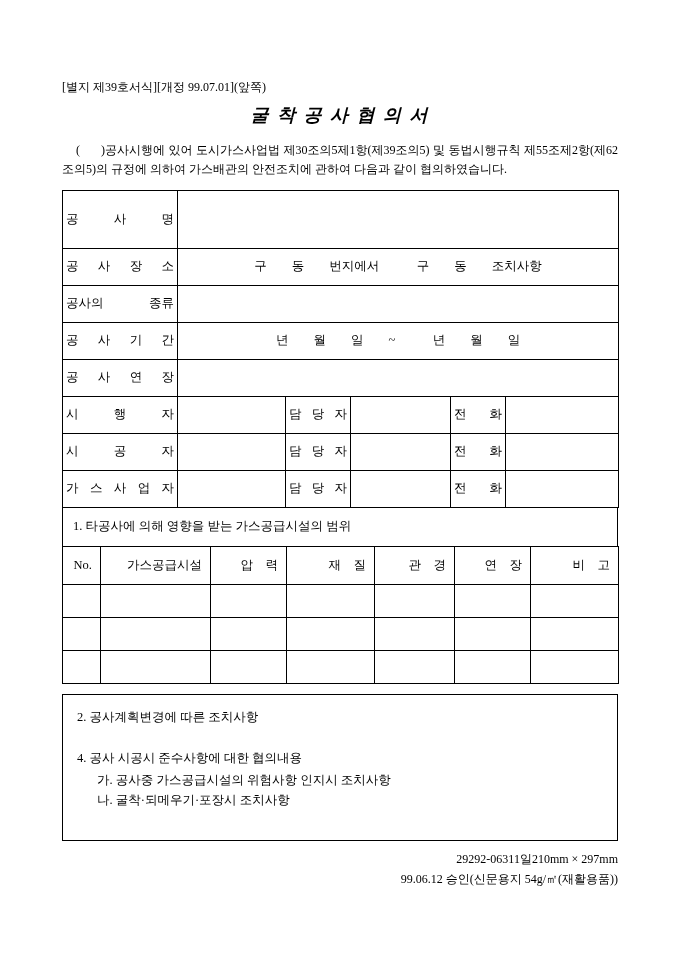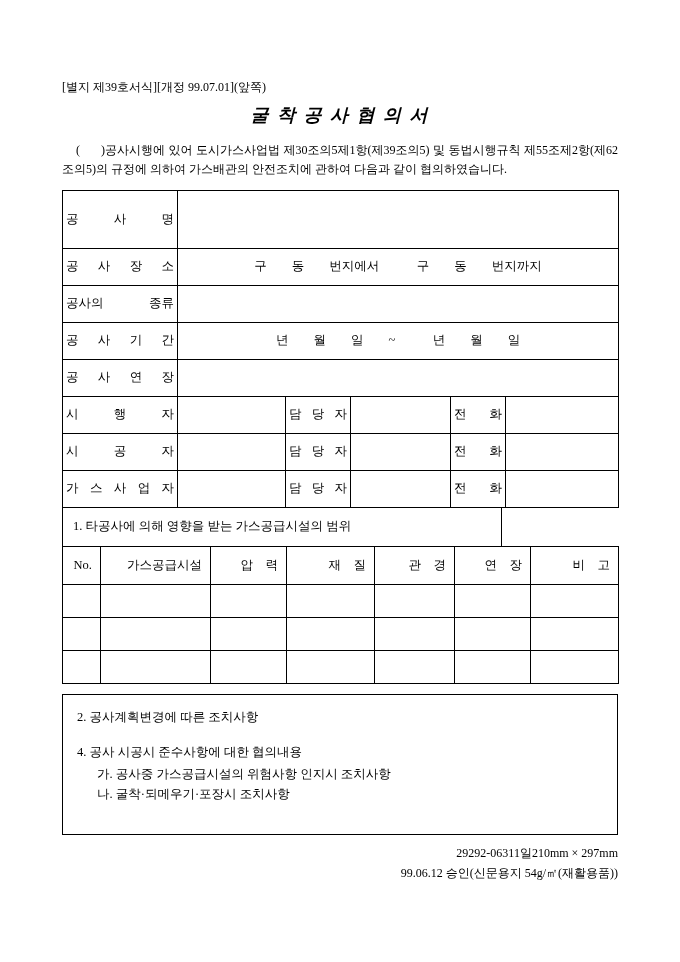--- a/index.html
+++ b/index.html
@@ -51,41 +51,41 @@
   }
   .main-table tr { height: 37px; }
   .main-table tr.tall { height: 58px; }
   .lbl {
     text-align: justify;
     text-align-last: justify;
     padding: 0 3px;
   }
   .val { text-align: center; }
   .section1-bar {
-    width: 440px;
+    width: 556px;
     height: 38px;
     border-left: 1px solid #000;
     border-right: 1px solid #000;
     display: flex;
     align-items: center;
     padding: 0 10px;
     font-size: 12.5px;
   }
   .sub-table tr.head { height: 38px; }
   .sub-table tr.empty { height: 33px; }
   .sub-table td.hdr { text-align: right; }
   .notes-box {
     margin-top: 10px;
     width: 556px;
     min-height: 130px;
     border: 1px solid #000;
     padding: 14px 14px 30px 14px;
     font-size: 12.5px;
   }
-  .note-item2 { margin-bottom: 18px; }
+  .note-item2 { margin-bottom: 24px; }
   .note-item3 { margin-bottom: 3px; }
   .note-sub { padding-left: 20px; line-height: 1.6; }
   .footer {
     margin-top: 8px;
     width: 556px;
     font-size: 12px;
     line-height: 1.7;
   }
   .footer-line {
     display: flex;
@@ -115,21 +115,21 @@
         <col style="width:55px">
         <col style="width:113px">
     </colgroup>
     <tbody>
       <tr class="tall">
         <td class="lbl">공 사 명</td>
         <td class="val" colspan="5"></td>
       </tr>
       <tr>
         <td class="lbl">공 사 장 소</td>
-        <td class="val" colspan="5">구  동  번지에서   구  동  번지까지</td>
+        <td class="val" colspan="5">구  동  번지에서   구  동  조치사항</td>
       </tr>
       <tr>
         <td class="lbl">공사의 종류</td>
         <td class="val" colspan="5"></td>
       </tr>
       <tr>
         <td class="lbl">공 사 기 간</td>
         <td class="val" colspan="5">년  월  일  ~   년  월  일</td>
       </tr>
       <tr>

